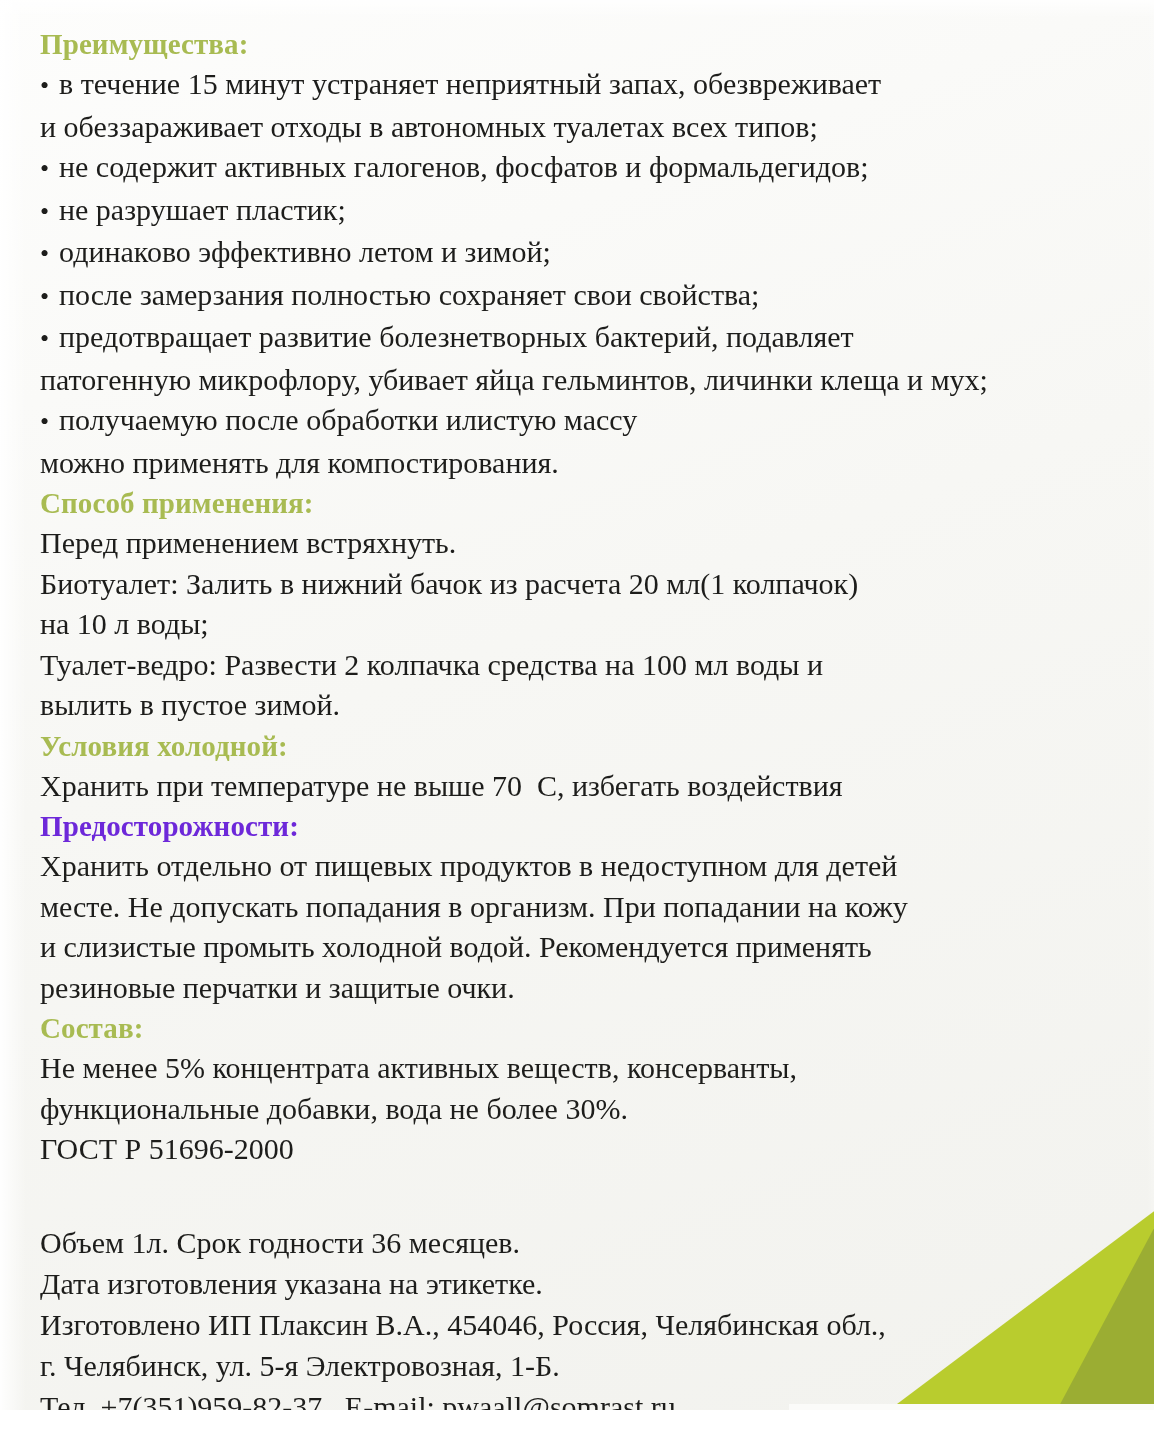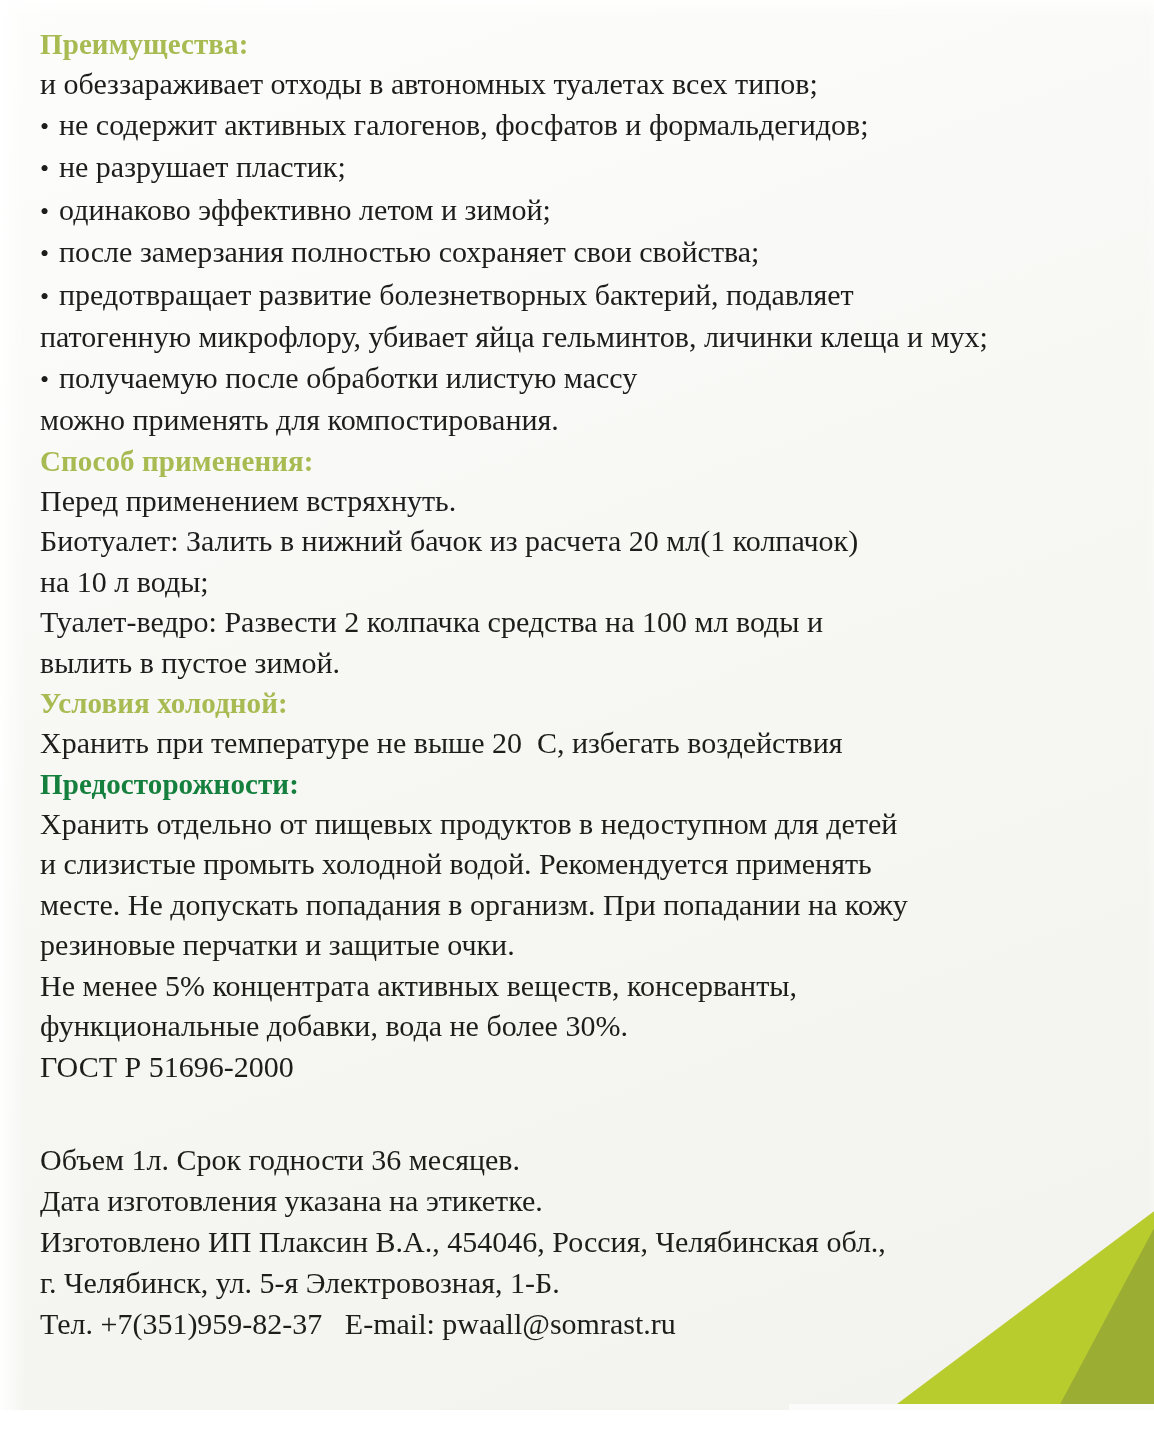--- a/index.html
+++ b/index.html
@@ -89,20 +89,21 @@
     <polygon points="380,20 380,230 100,230" fill="#b9cc2e"></polygon>
     <polygon points="380,20 380,230 268,230" fill="#9bad33"></polygon>
     <rect x="372" y="0" width="8" height="230" fill="#fbfbf9"></rect>
     <rect x="0" y="224" width="380" height="6" fill="#fbfbf9"></rect>
   </svg>
 
   <div id="content">
 
     <section class="section">
       <p class="heading" style="color: rgb(168, 187, 82);">Преимущества:</p>
+      <p class="bullet-line"><span class="dot">•</span><span>в течение 15 минут устраняет неприятный запах, обезвреживает</span></p>
       <p class="line">и обеззараживает отходы в автономных туалетах всех типов;</p>
       <p class="bullet-line"><span class="dot">•</span><span>не содержит активных галогенов, фосфатов и формальдегидов;</span></p>
       <p class="bullet-line"><span class="dot">•</span><span>не разрушает пластик;</span></p>
       <p class="bullet-line"><span class="dot">•</span><span>одинаково эффективно летом и зимой;</span></p>
       <p class="bullet-line"><span class="dot">•</span><span>после замерзания полностью сохраняет свои свойства;</span></p>
       <p class="bullet-line"><span class="dot">•</span><span>предотвращает развитие болезнетворных бактерий, подавляет</span></p>
       <p class="line">патогенную микрофлору, убивает яйца гельминтов, личинки клеща и мух;</p>
       <p class="bullet-line"><span class="dot">•</span><span>получаемую после обработки илистую массу</span></p>
       <p class="line">можно применять для компостирования.</p>
     </section>
@@ -111,32 +112,33 @@
       <p class="heading" style="color: rgb(168, 187, 82);">Способ применения:</p>
       <p class="line">Перед применением встряхнуть.</p>
       <p class="line">Биотуалет: Залить в нижний бачок из расчета 20 мл(1 колпачок)</p>
       <p class="line">на 10 л воды;</p>
       <p class="line">Туалет-ведро: Развести 2 колпачка средства на 100 мл воды и</p>
       <p class="line">вылить в пустое зимой.</p>
     </section>
 
     <section class="section">
       <p class="heading" style="color: rgb(168, 187, 82);">Условия холодной:</p>
-      <p class="line">Хранить при температуре не выше 20  С, избегать воздействия</p>
+      <p class="line">Хранить при температуре не выше 70  С, избегать воздействия</p>
     </section>
 
     <section class="section">
-      <p class="heading" style="color: #15803d;">Предосторожности:</p>
+      <p class="heading" style="color: #6d28d9;">Предосторожности:</p>
       <p class="line">Хранить отдельно от пищевых продуктов в недоступном для детей</p>
+      <p class="line">месте. Не допускать попадания в организм. При попадании на кожу</p>
       <p class="line">и слизистые промыть холодной водой. Рекомендуется применять</p>
-      <p class="line">месте. Не допускать попадания в организм. При попадании на кожу</p>
       <p class="line">резиновые перчатки и защитые очки.</p>
     </section>
 
     <section class="section">
+      <p class="heading" style="color: rgb(168, 187, 82);">Состав:</p>
       <p class="line">Не менее 5% концентрата активных веществ, консерванты,</p>
       <p class="line">функциональные добавки, вода не более 30%.</p>
       <p class="line">ГОСТ Р 51696-2000</p>
     </section>
 
     <div class="spacer-block"></div>
 
     <section class="section">
       <p class="footer-line">Объем 1л. Срок годности 36 месяцев.</p>
       <p class="footer-line">Дата изготовления указана на этикетке.</p>

